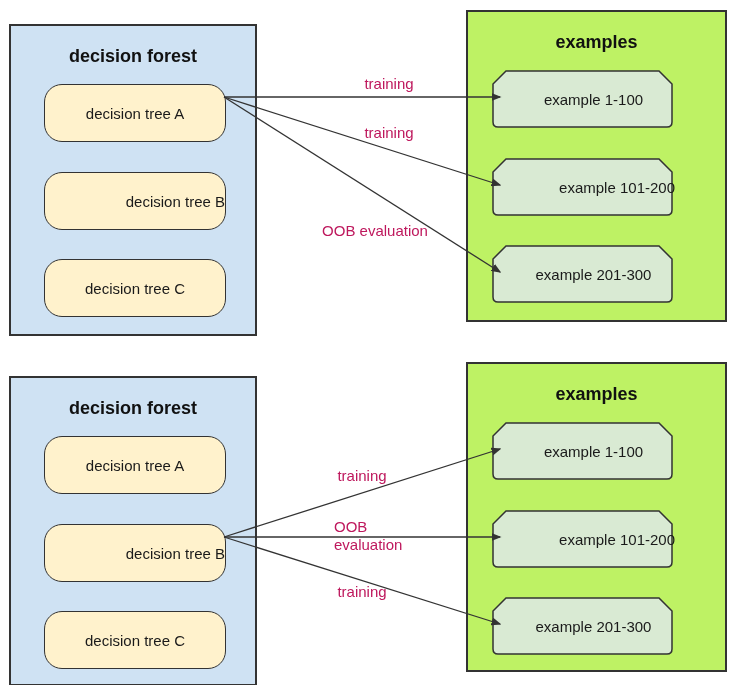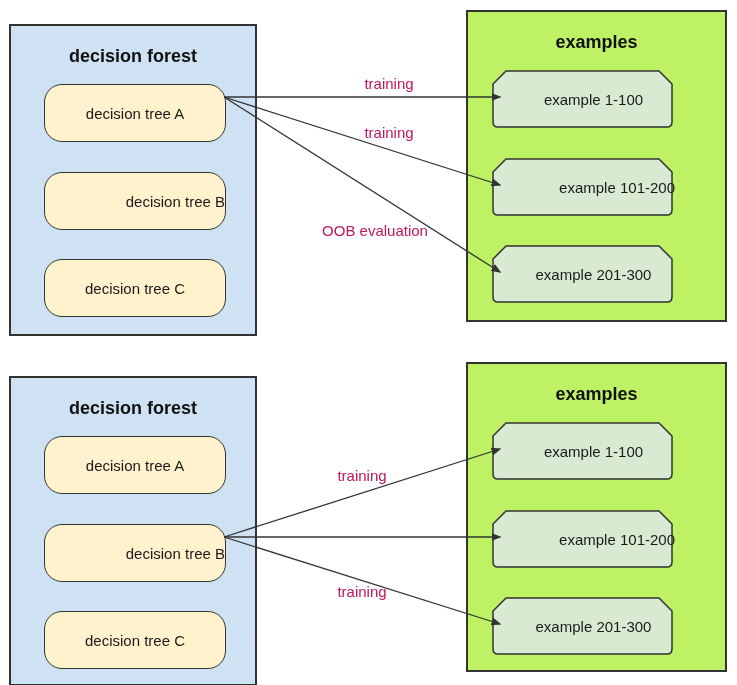--- a/index.html
+++ b/index.html
@@ -189,15 +189,17 @@
     <line x1="224" y1="537" x2="500" y2="449" stroke="#333333" stroke-width="1.3" marker-end="url(#arrowhead)"></line>
     <line x1="224" y1="537" x2="500" y2="537" stroke="#333333" stroke-width="1.3" marker-end="url(#arrowhead)"></line>
     <line x1="224" y1="537" x2="500" y2="624" stroke="#333333" stroke-width="1.3" marker-end="url(#arrowhead)"></line>
   </svg>
 
   <div class="arrow-label centered" style="left:389px;top:75px">training</div>
   <div class="arrow-label centered" style="left:389px;top:124px">training</div>
   <div class="arrow-label centered" style="left:375px;top:222px">OOB evaluation</div>
 
   <div class="arrow-label centered" style="left:362px;top:467px">training</div>
+  <div class="arrow-label" style="left:334px;top:518px">OOB
+evaluation</div>
   <div class="arrow-label centered" style="left:362px;top:583px">training</div>
 
 </div>
 
 </body></html>

